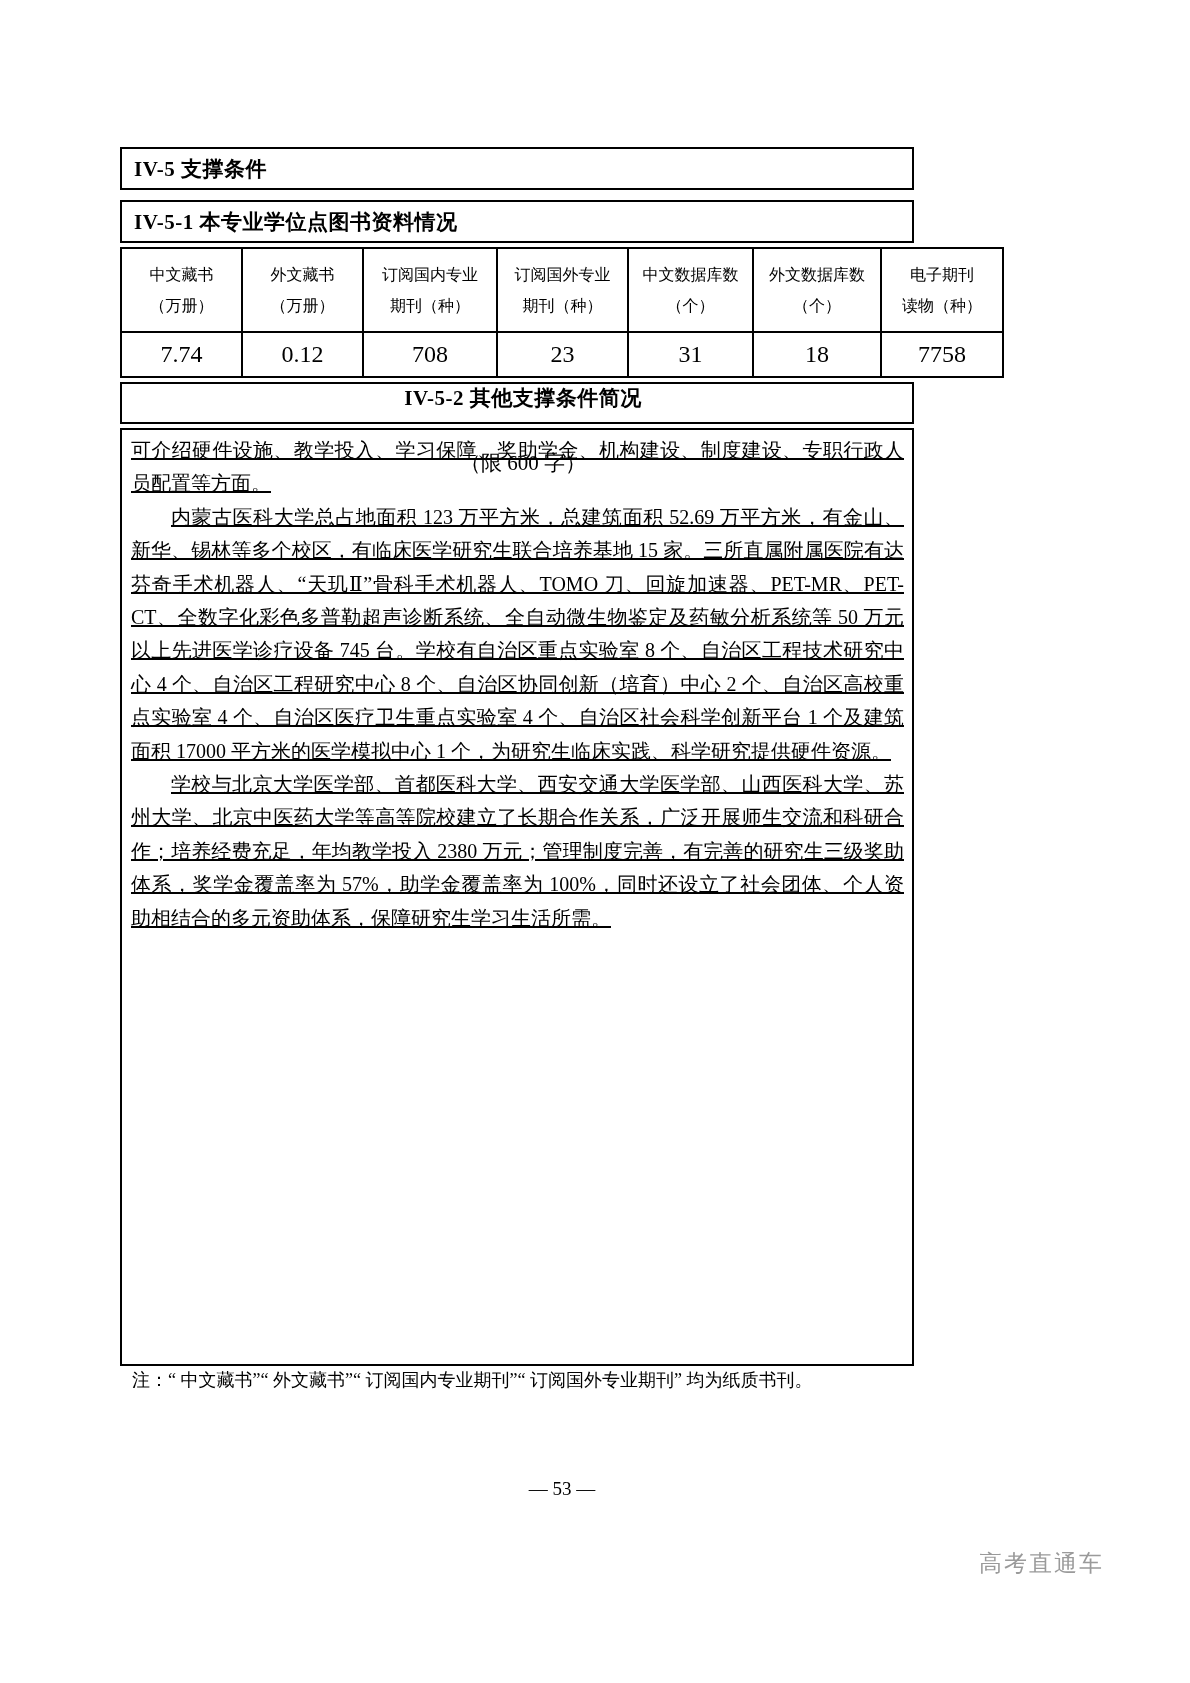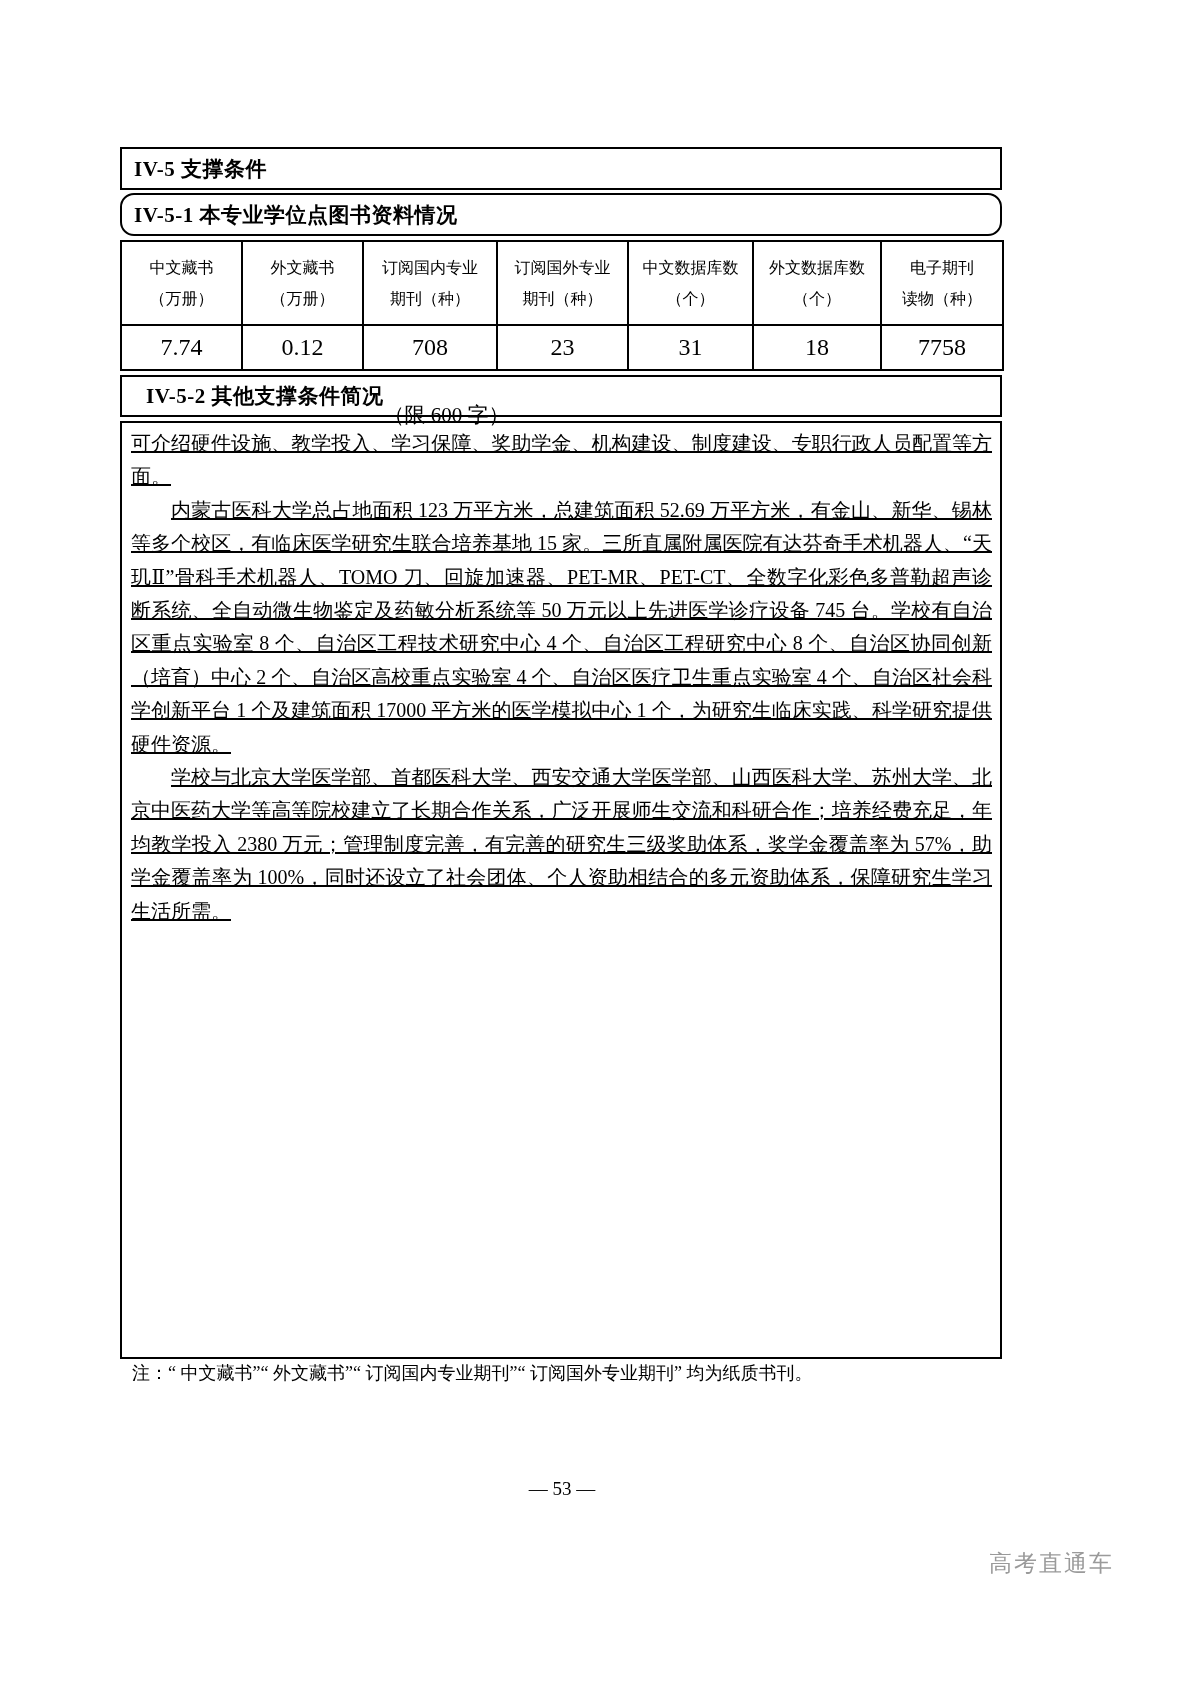--- a/index.html
+++ b/index.html
@@ -2,44 +2,44 @@
 <html><head>
 <meta charset="utf-8">
 <style>
   * { box-sizing: border-box; }
   html,body { margin:0; padding:0; }
   body {
     width:1190px; height:1683px; position:relative;
     background:#ffffff; color:#000;
     font-family:"Liberation Serif","DejaVu Serif",serif;
   }
-  .doc { position:absolute; left:120px; top:147px; width:882px; }
+  .doc { position:absolute; left:120px; top:147px; width:794px; }
 
   .box { border:2px solid #000; background:#fff; }
 
   .hdr {
     height:43px; display:flex; align-items:center;
     padding-left:12px; font-weight:bold; font-size:21px;
     letter-spacing:0.5px;
   }
-  .gap { margin-top:3px;border-radius:14px; }
+  .gap { margin-top:10px; }
 
   table.grid {
     width:882px; margin-top:4px; border-collapse:collapse; table-layout:fixed;
   }
   table.grid td {
     border:2px solid #000; text-align:center; vertical-align:middle;
     font-size:16px; padding:0;
   }
   table.grid tr.hrow td { height:84px; line-height:31px; }
   table.grid tr.vrow td { height:45px; font-size:24px;margin-left:35px; }
 
   .hdr2 {
     margin-top:4px; height:42px; display:flex; align-items:center;
-    padding-left:24px; font-size:21px;
+    padding-left:12px; font-size:21px;flex-direction:column;
   }
   .hdr2 .b { font-weight:bold; letter-spacing:0.5px; }
   .hdr2 .n { font-weight:normal;margin-top:37px; }
 
   .body-box {
     margin-top:4px; min-height:938px; padding:4px 8px 10px 9px;
   }
   .body-box p {
     margin:0; font-size:20px; line-height:33.4px;
     text-align:justify; text-justify:inter-ideograph;text-decoration:underline;
@@ -48,21 +48,21 @@
 
   .note {
     margin-top:1px; padding-left:12px; font-size:18px; line-height:26px;
   }
 
   .page-number {
     position:absolute; left:0; top:1478px; width:1124px;
     text-align:center; font-size:19px;
   }
   .watermark {
-    position:absolute; right:76px; top:1548px;
+    position:absolute; right:86px; top:1548px;
     font-size:23px; color:#9a9a9a; letter-spacing:2px;
     font-family:"Liberation Sans","DejaVu Sans",sans-serif;
   }
 </style>
 </head>
 <body>
 
 <div class="doc">
 
   <div class="box hdr">IV-5 支撑条件</div>

